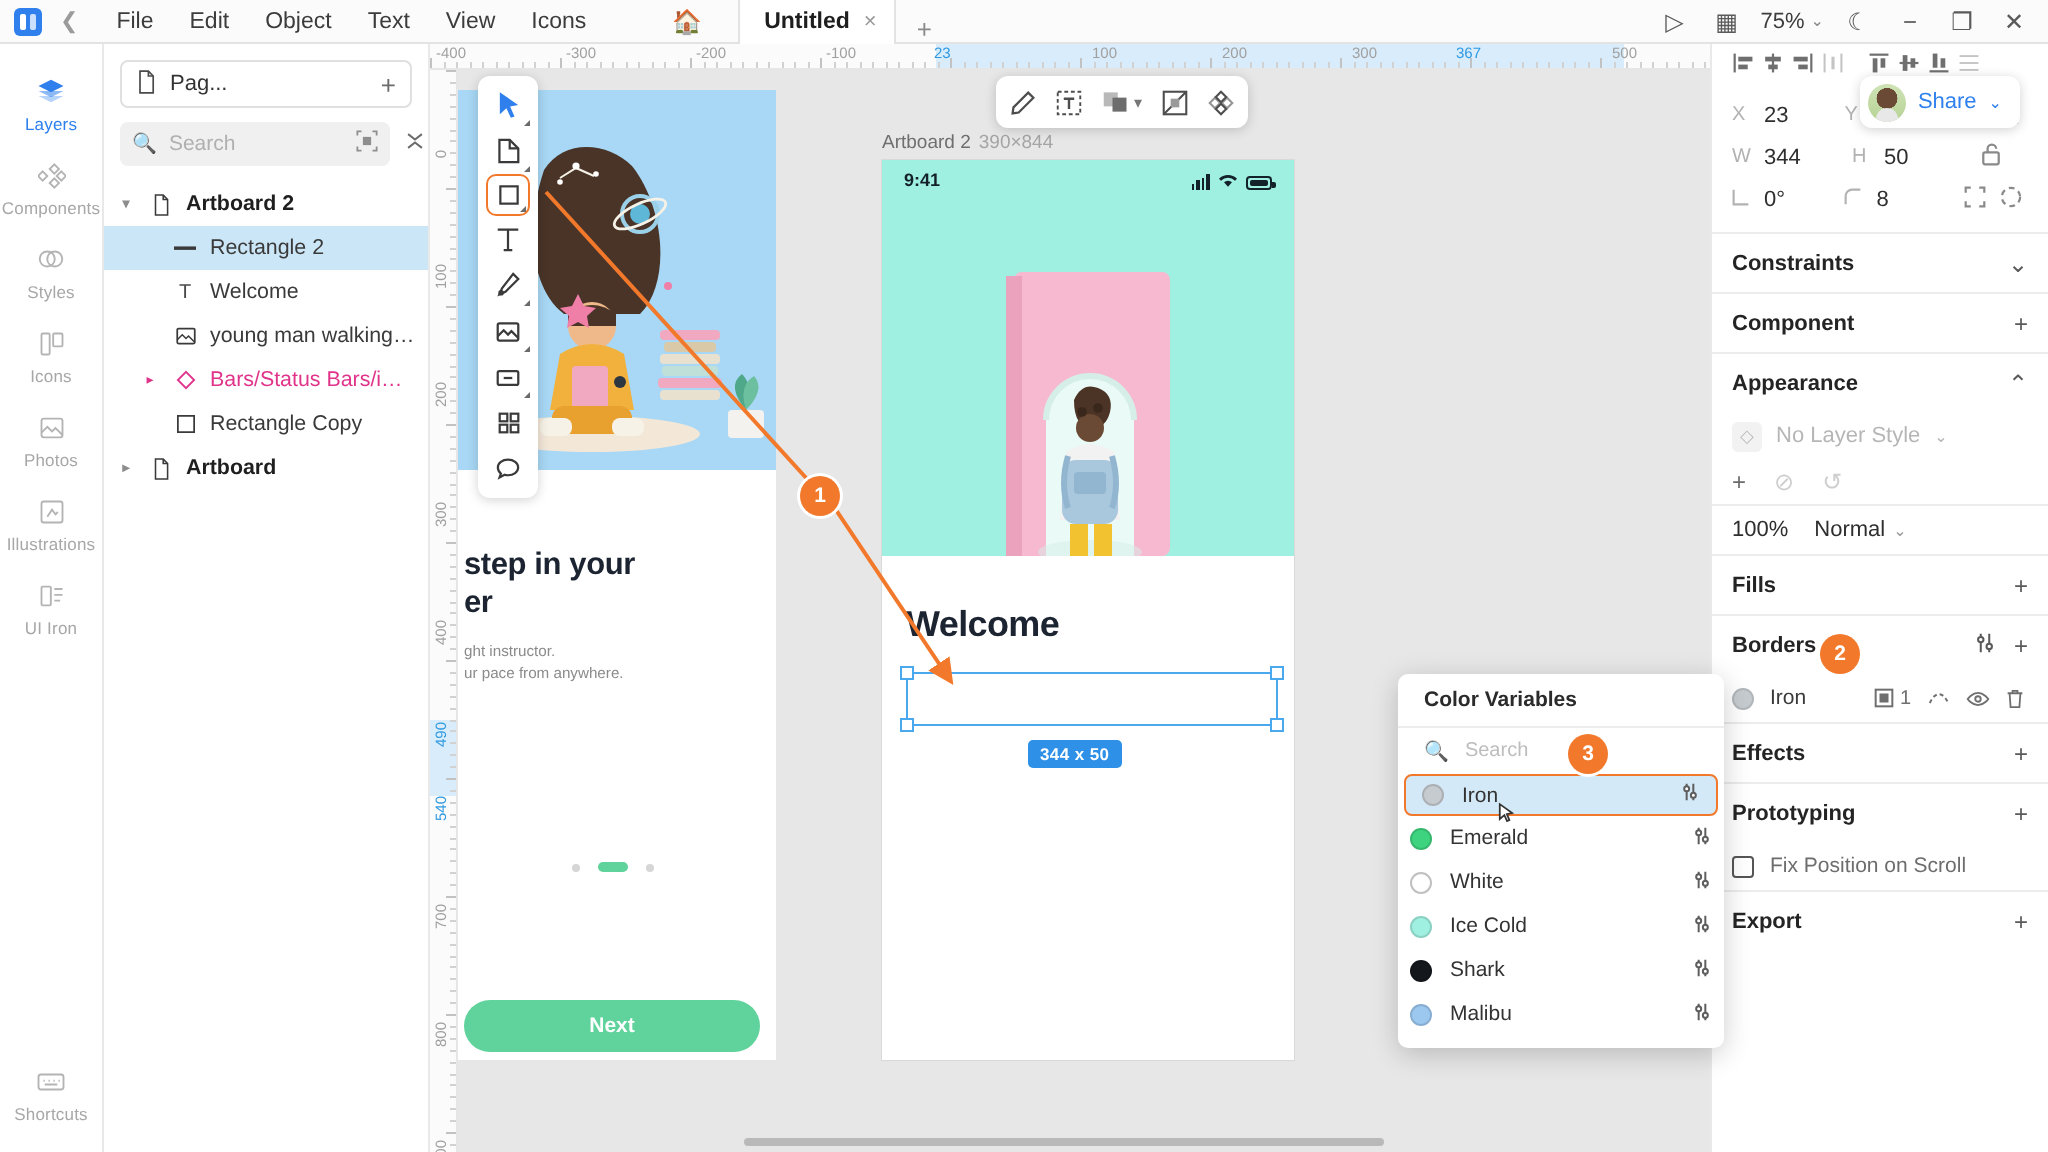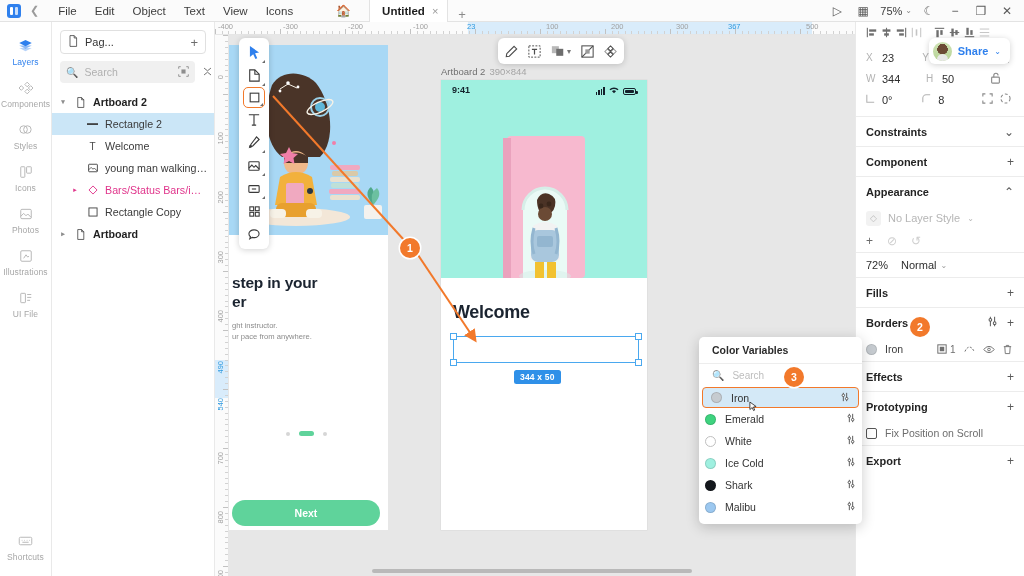--- a/index.html
+++ b/index.html
@@ -179,21 +179,21 @@
   .ctxbar .ci{color:#4d4d4d;font-size:12px;display:flex;align-items:center;gap:2px;}
   .sharebtn{
     position:absolute; right:14px; top:38px; height:26px; background:#fff; border-radius:6px;
     box-shadow:0 1px 6px rgba(0,0,0,.18); display:flex; align-items:center; gap:6px; padding:0 9px 0 4px; z-index:40;
   }
   .avatar{width:19px;height:19px;border-radius:50%;background:
      radial-gradient(circle at 50% 38%, #6b4a35 0 34%, transparent 35%),
      linear-gradient(#cfe3b5,#b7d396);
      position:relative; overflow:hidden;}
   .avatar::after{content:"";position:absolute;left:4px;bottom:0;width:11px;height:7px;border-radius:6px 6px 0 0;background:#e8e8e8;}
-  .sharelbl{color:#2f80ed;font-size:11px;font-weight:bold;}
+  .sharelbl{color:#2f80ed;font-size:11px;font-weight:normal;}
   .sharechev{color:#2f80ed;font-size:8px;}
 
   
   .inspector{
     position:absolute; right:0; top:22px; width:169px; height:554px;
     background:#fff; border-left:1px solid #e9e9e9; overflow:hidden;
   }
   .align-row{height:22px;display:flex;align-items:center;padding:0 8px;gap:0;color:#6f6f6f;font-size:11px;}
   .align-row .ai{width:15px;text-align:center;}
   .align-row .gap{width:8px;}
@@ -341,21 +341,21 @@
       </span>
       <span class="lb">Illustrations</span>
     </div>
     <div class="rail-item">
       <span class="gl">
         <svg width="14" height="14" viewBox="0 0 24 24" fill="none" stroke="currentColor" stroke-width="1.6">
             <rect x="3" y="4" width="8" height="16" rx="1"></rect>
             <path d="M14 6h7M14 11h7M14 16h5"></path>
           </svg>
       </span>
-      <span class="lb">UI File</span>
+      <span class="lb">UI Iron</span>
     </div>
     <div class="rail-spacer"></div>
     <div class="rail-item" style="padding-bottom:14px">
       <span class="gl">
         <svg width="15" height="12" viewBox="0 0 24 18" fill="none" stroke="currentColor" stroke-width="1.5">
             <rect x="2" y="3" width="20" height="12" rx="2"></rect>
             <path d="M6 8h1M10 8h1M14 8h1M18 8h1M7 11h10"></path>
           </svg>
       </span>
       <span class="lb">Shortcuts</span>
@@ -1025,21 +1025,21 @@
         <span class="lsq">◇</span>
         <span>No Layer Style</span>
         <span style="font-size:8px">⌄</span>
       </div>
       <div class="apbtns">
         <span>+</span>
         <span class="dis">⊘</span>
         <span class="dis">↺</span>
       </div>
       <div class="opac">
-        <span>72%</span>
+        <span>100%</span>
         <span>Normal</span>
         <span class="chev">⌄</span>
       </div>
     </div>
 
     <div class="sect">
       <div class="sect-hd">
         <span>Fills</span>
         <span class="right">
             <span>+</span>

